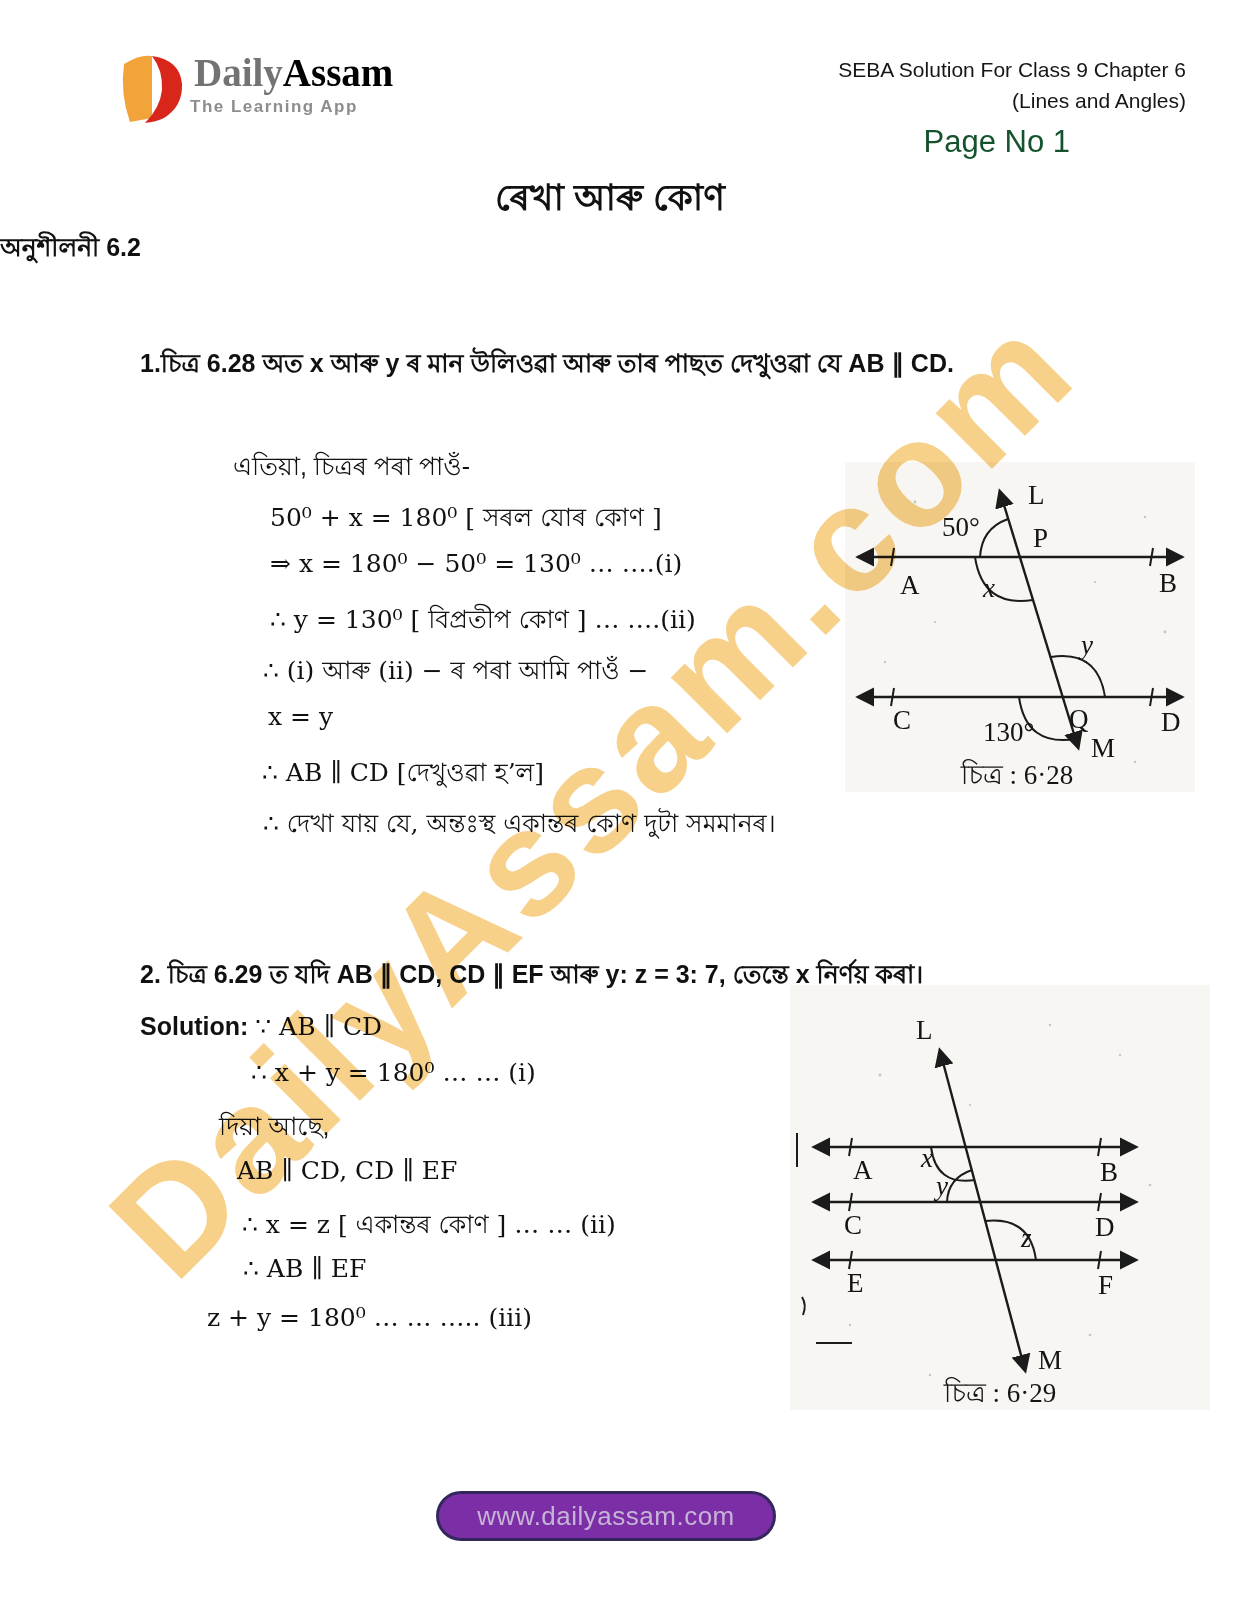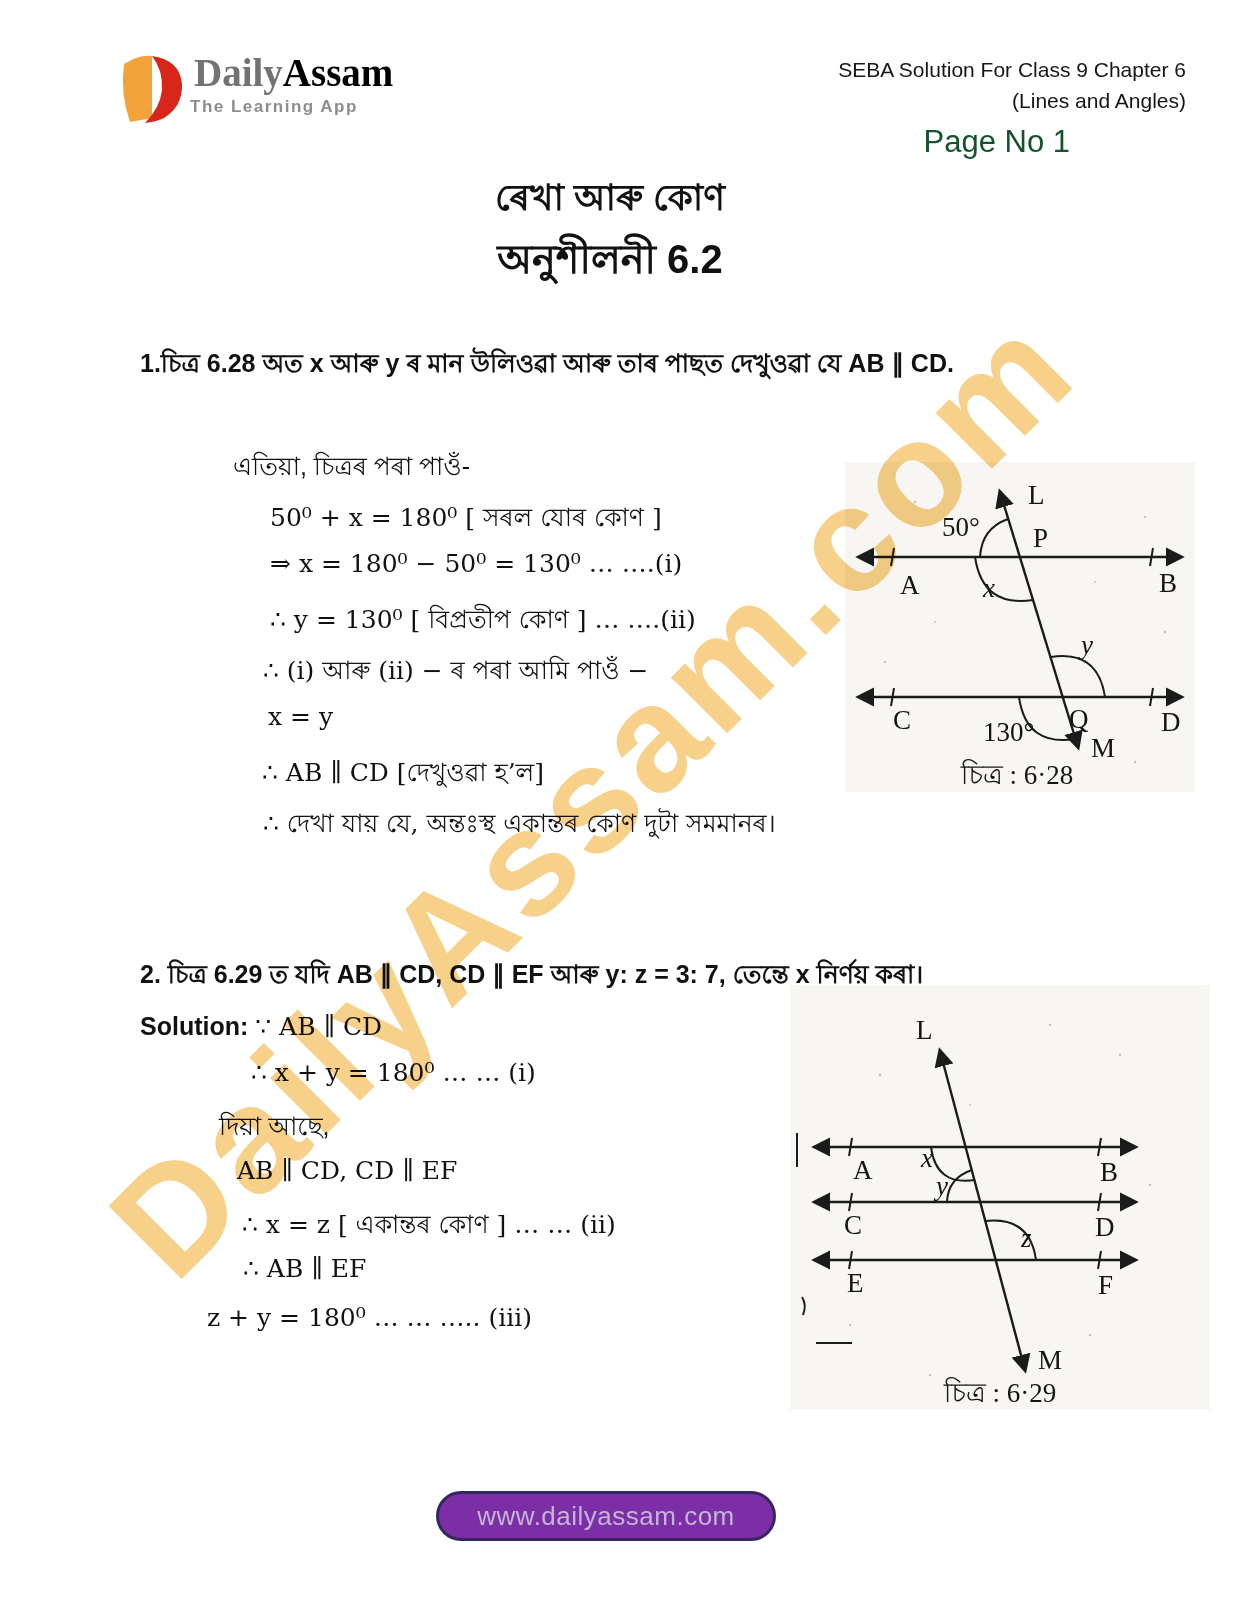--- a/index.html
+++ b/index.html
@@ -12,22 +12,22 @@
   .brand-daily{color:#737373;}
   .brand-assam{color:#000000;}
   .brand-tagline{position:absolute;left:190px;top:97px;font-size:17px;font-weight:bold;
                  color:#8d8d8d;letter-spacing:1.5px;white-space:nowrap;}
   .course{position:absolute;right:50px;top:54px;text-align:right;font-size:21px;
           line-height:31px;color:#161616;}
   .page-no{position:absolute;right:166px;top:124px;font-size:31px;color:#14532d;}
   
   .title1{position:absolute;left:0;width:1220px;top:170px;text-align:center;
           font-size:36px;font-weight:bold;}
-  .title2{position:absolute;left:0;width:1220px;top:228px;text-align:center;
-          font-size:40px;font-weight:bold;}
+  .title2{position:absolute;left:0;width:1220px;top:228px;
+          font-size:25px;font-weight:bold;}
   
   .q-head{position:absolute;left:140px;font-size:25px;font-weight:bold;white-space:nowrap;}
   #q1-question{top:344px;}
   #q2-question{top:955px;}
   .sol-line{position:absolute;left:140px;font-size:25px;white-space:nowrap;}
   #q1-solution{top:398px;}
   #q2-solution{top:1012px;}
   .sol-label{font-weight:bold;}
   .sol-text{font-family:"DejaVu Serif","Liberation Serif",serif;}
   .steps{position:absolute;left:140px;}

